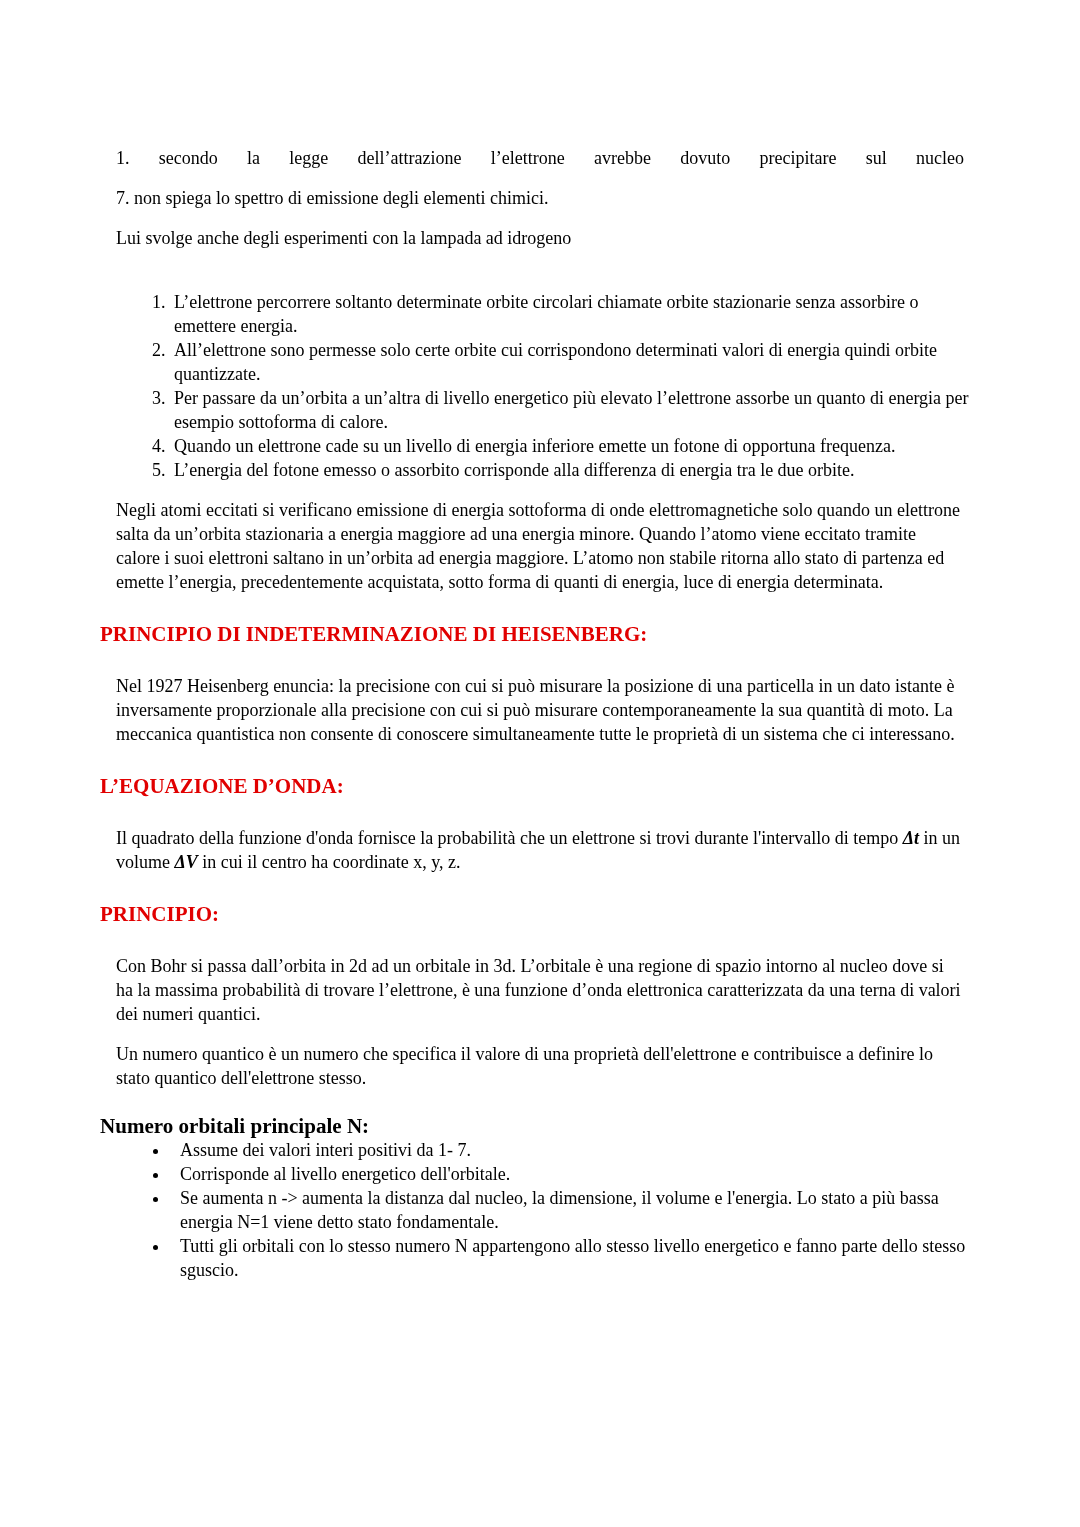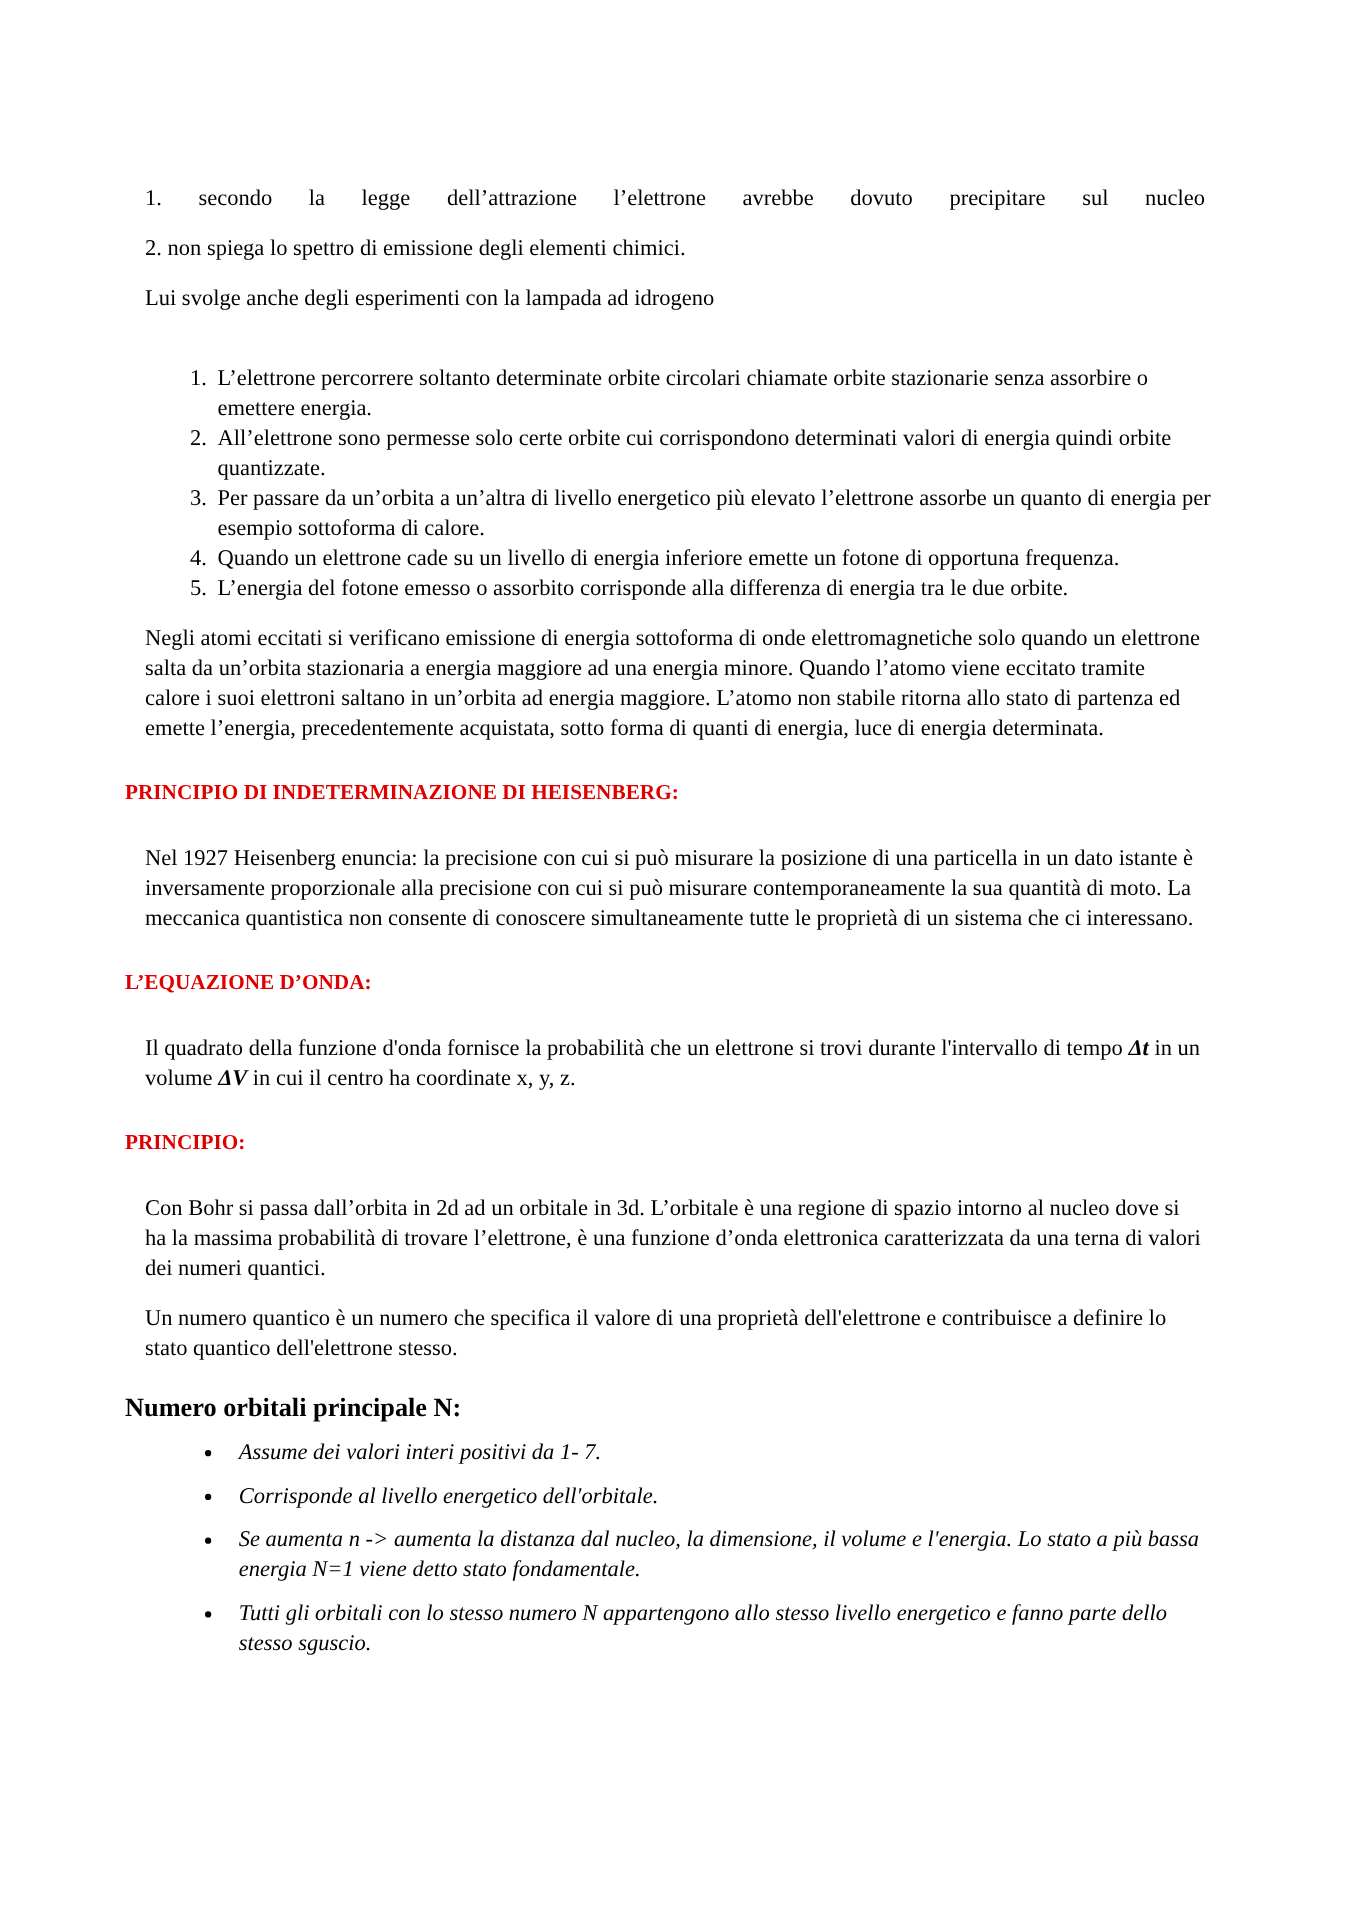--- a/index.html
+++ b/index.html
@@ -35,48 +35,47 @@
     padding-left: 4px;
     margin: 0;
   }
   ul.bullets {
     margin: 0;
     padding-left: 70px;
     list-style-type: disc;
   }
   ul.bullets li {
     padding-left: 10px;
-    margin: 11px;
-    font-style: italic;
+    margin: 0;
   }
   .heading-red {
     color: #e10000;
     font-weight: bold;
     margin: 28px 0 28px 0;
-    font-size: 17px;
+    font-size: 21px;
   }
   .heading-red.underlined {
     text-decoration: underline;
   }
   .subheading-black {
     font-weight: bold;
     margin: 24px 0 0 0;
   }
   .math-var {
     font-style: italic;
     font-weight: bold;
   }
 </style>
 </head>
 <body>
 
 <div>
 
   <p class="para justify-line">1. secondo la legge dell’attrazione l’elettrone avrebbe dovuto precipitare sul nucleo</p>
-  <p class="para">2. non spiega lo spettro di emissione degli elementi chimici.</p>
+  <p class="para">7. non spiega lo spettro di emissione degli elementi chimici.</p>
   <p class="para">Lui svolge anche degli esperimenti con la lampada ad idrogeno</p>
 
   <div class="gap"></div>
 
   <ol class="points">
     <li>L’elettrone percorrere soltanto determinate orbite circolari chiamate orbite stazionarie senza assorbire o emettere energia.</li>
     <li>All’elettrone sono permesse solo certe orbite cui corrispondono determinati valori di energia quindi orbite quantizzate.</li>
     <li>Per passare da un’orbita a un’altra di livello energetico più elevato l’elettrone assorbe un quanto di energia per esempio sottoforma di calore.</li>
     <li>Quando un elettrone cade su un livello di energia inferiore emette un fotone di opportuna frequenza.</li>
     <li>L’energia del fotone emesso o assorbito corrisponde alla differenza di energia tra le due orbite.</li>

